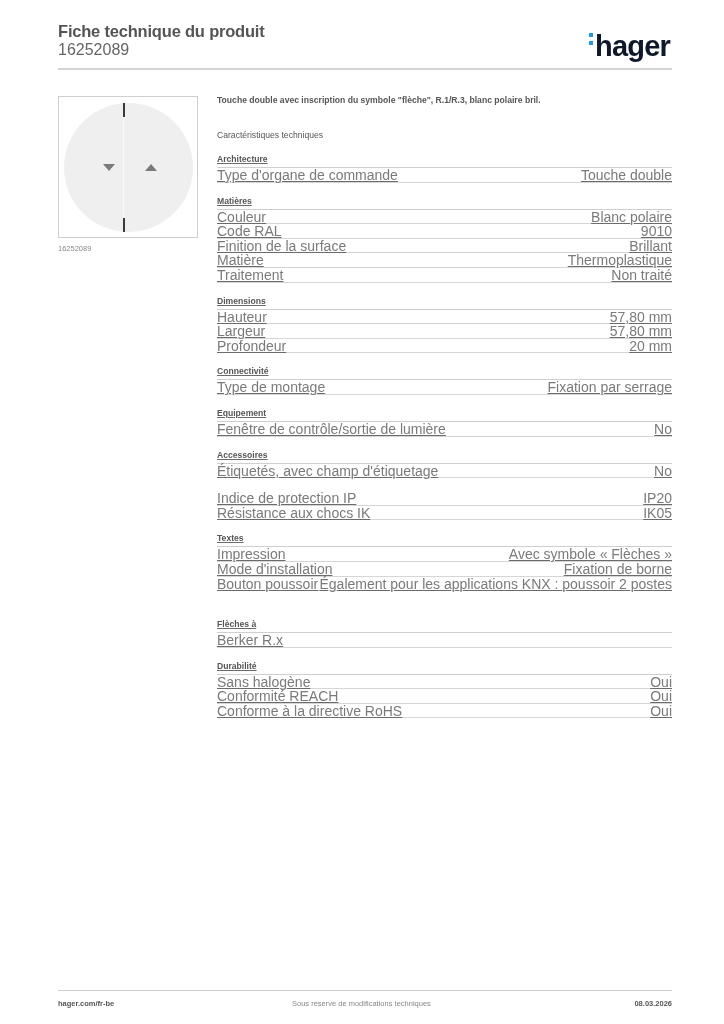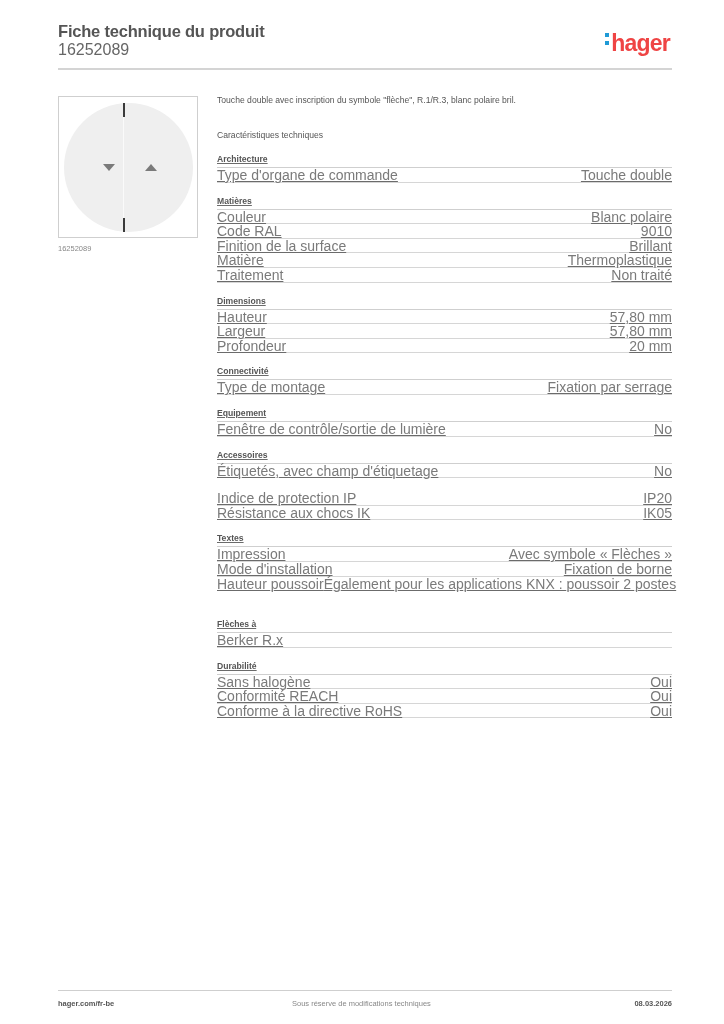--- a/index.html
+++ b/index.html
@@ -2,36 +2,36 @@
 <html><head>
   <meta charset="utf-8">
   <style>
     * { box-sizing: border-box; margin: 0; padding: 0; }
     html, body { width: 724px; height: 1024px; background: #ffffff; overflow: hidden; }
     body { position: relative; font-family: "Liberation Sans", sans-serif; color: #6b6b6b; }
 
     .header { position: absolute; left: 58px; top: 22px; width: 614px; }
     .header-title { font-size: 16.5px; font-weight: bold; color: #555; line-height: 19px; letter-spacing: -0.2px; }
     .header-code { font-size: 16px; color: #666; line-height: 18px; }
-    .logo { position: absolute; right: 2px; top: 8px; font-size: 23px; font-weight: bold; color: #ef4444; letter-spacing: -0.8px; display: flex; }
+    .logo { position: absolute; right: 2px; top: 8px; font-size: 29px; font-weight: bold; color: #0f172a; letter-spacing: -0.8px; display: flex; }
     .logo-dots { display: inline-flex; flex-direction: column; gap: 4px; margin-right: 2px; margin-top: 3px; }
     .logo-dots span { width: 4px; height: 4px; background: #1f9ad6; display: block; }
     .header-rule { position: absolute; left: 58px; top: 68px; width: 614px; height: 2px; background: #d4d4d4; }
 
     .image-box { position: absolute; left: 58px; top: 96px; width: 140px; height: 142px; border: 1px solid #cfcfcf; background: #fff; }
     .switch-disc { position: absolute; left: 5px; top: 6px; width: 129px; height: 129px; border-radius: 50%; background: #efefef; }
     .switch-gap { position: absolute; left: 64px; top: 10px; width: 1px; height: 121px; background: #fafafa; }
     .switch-mark { position: absolute; left: 64px; width: 2px; height: 14px; background: #3a3a3a; }
     .arrow { position: absolute; width: 0; height: 0; }
     .arrow-down { left: 44px; top: 67px; border-left: 6px solid transparent; border-right: 6px solid transparent; border-top: 7px solid #7a7a7a; }
     .arrow-up { left: 86px; top: 67px; border-left: 6px solid transparent; border-right: 6px solid transparent; border-bottom: 7px solid #7a7a7a; }
     .image-caption { position: absolute; left: 58px; top: 244px; font-size: 7.5px; color: #888; }
 
     .content { position: absolute; left: 217px; top: 95px; width: 455px; }
-    .desc { font-size: 8.6px; font-weight: normal; color: #555; line-height: 11px; height: 11px; }
+    .desc { font-size: 8.6px; font-weight: bold; color: #555; line-height: 11px; height: 11px; }
     .char-title { font-size: 8.6px; font-weight: normal; color: #555; margin-top: 24px; line-height: 11px; }
 
     .section { margin-top: 13px; text-decoration: underline; }
     .section-title { font-size: 8.6px; font-weight: bold; color: #555; line-height: 11px; padding-bottom: 2px; border-bottom: 1.5px solid #cfcfcf; }
     .row { display: flex; justify-content: space-between; font-size: 14px; color: #7a7a7a; line-height: 12.6px; height: 14.6px; padding-top: 1px; border-bottom: 1.5px solid #d6d6d6; }
     .row .label { white-space: nowrap; }
     .row .value { white-space: nowrap; text-align: right; }
 
     .footer-rule { position: absolute; left: 58px; top: 990px; width: 614px; height: 1px; background: #cfcfcf; }
     .footer { position: absolute; left: 58px; top: 999px; width: 614px; font-size: 7.5px; line-height: 10px; }
@@ -149,21 +149,21 @@
         <div class="section-title">Textes</div>
         <div class="row">
           <span class="label">Impression</span>
           <span class="value">Avec symbole « Flèches »</span>
         </div>
         <div class="row">
           <span class="label">Mode d'installation</span>
           <span class="value">Fixation de borne</span>
         </div>
         <div class="row">
-          <span class="label">Hauteur poussoir</span>
+          <span class="label">Bouton poussoir</span>
           <span class="value">Également pour les applications KNX : poussoir 2 postes</span>
         </div>
       </div>
       <div class="section" style="margin-top: 28px;">
         <div class="section-title">Flèches à</div>
         <div class="row">
           <span class="label">Berker R.x</span>
           <span class="value"></span>
         </div>
       </div>

